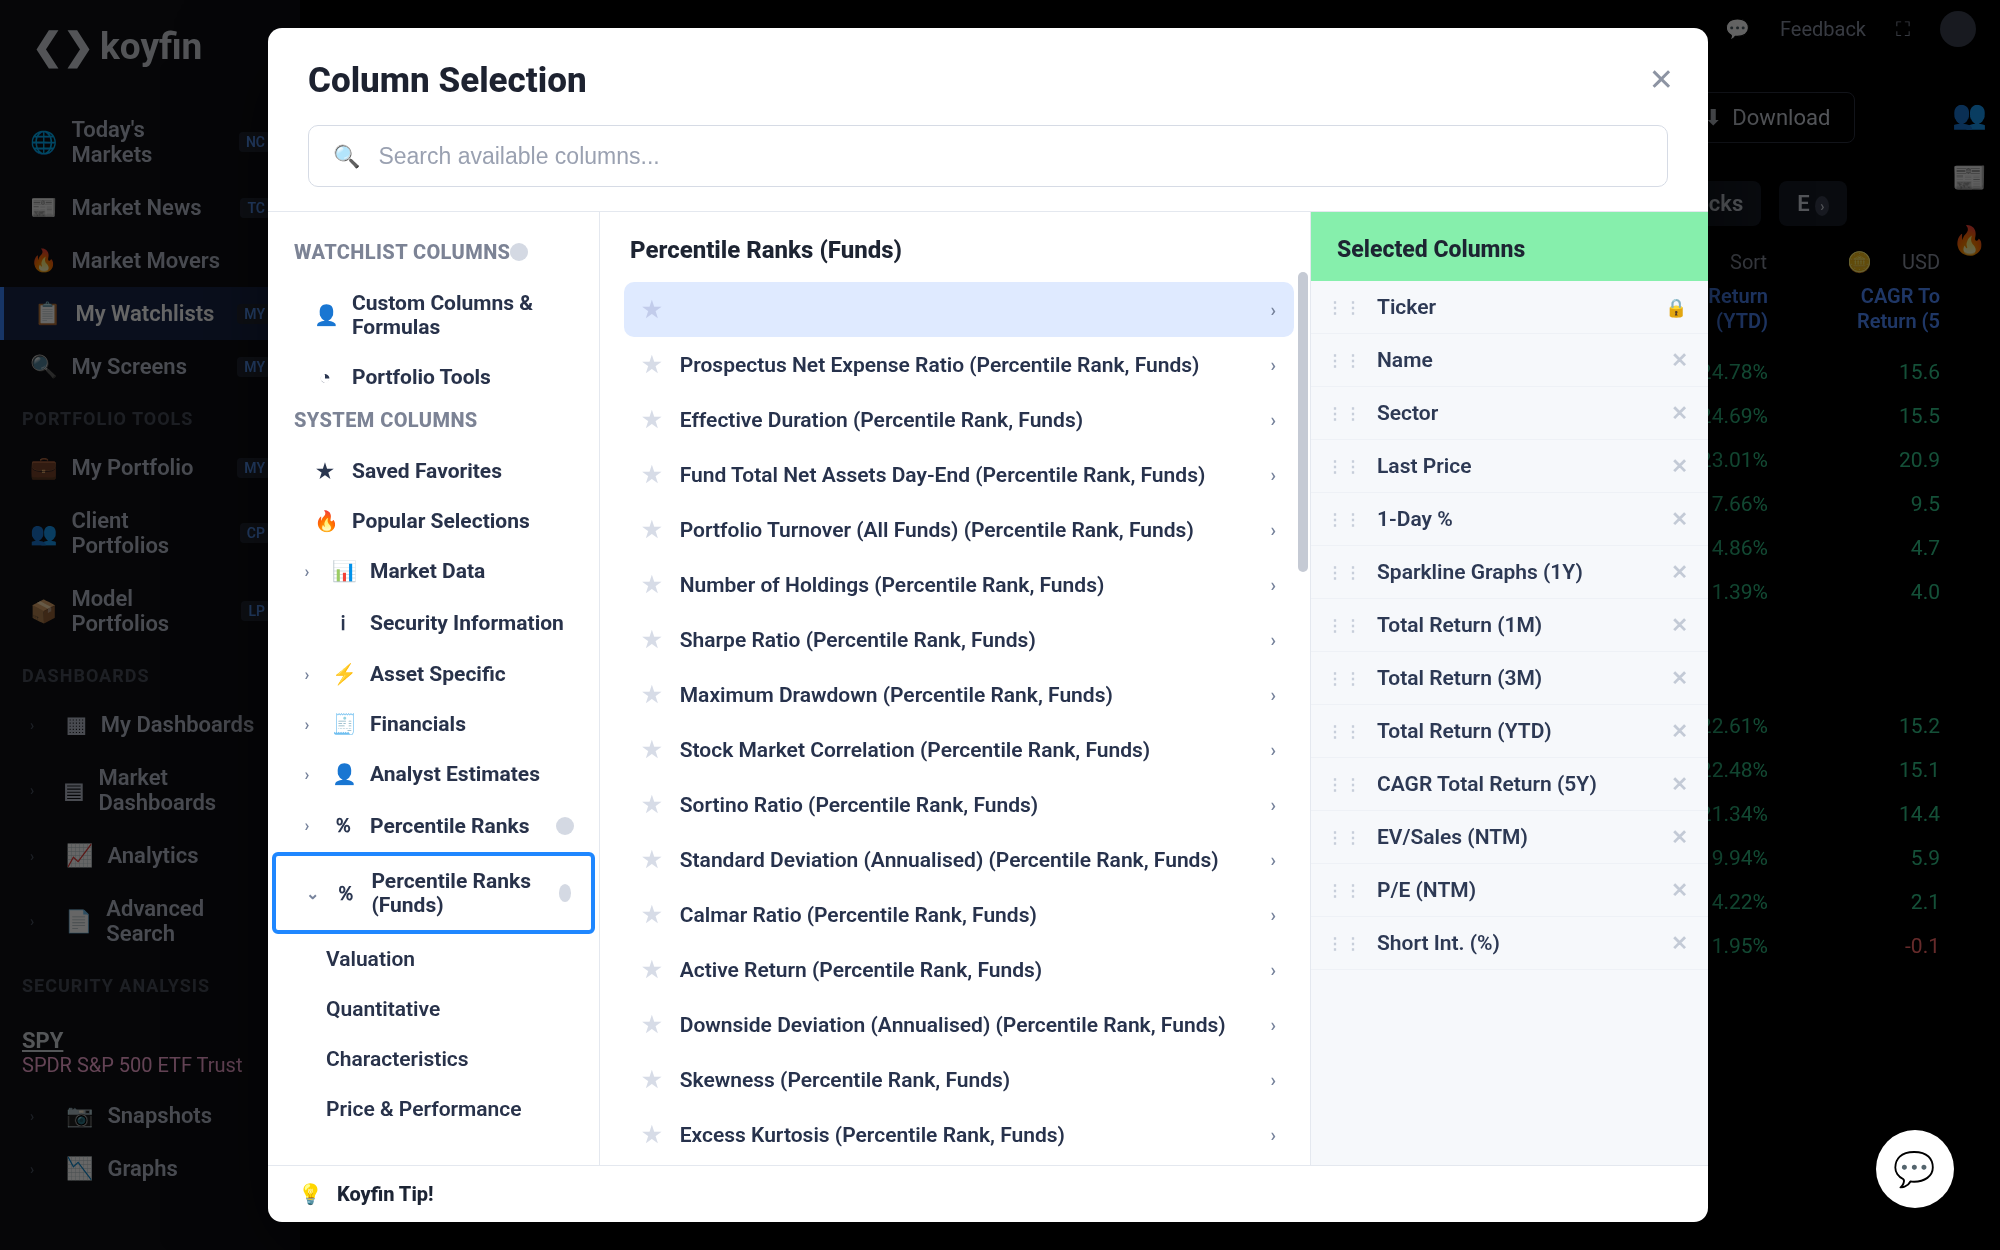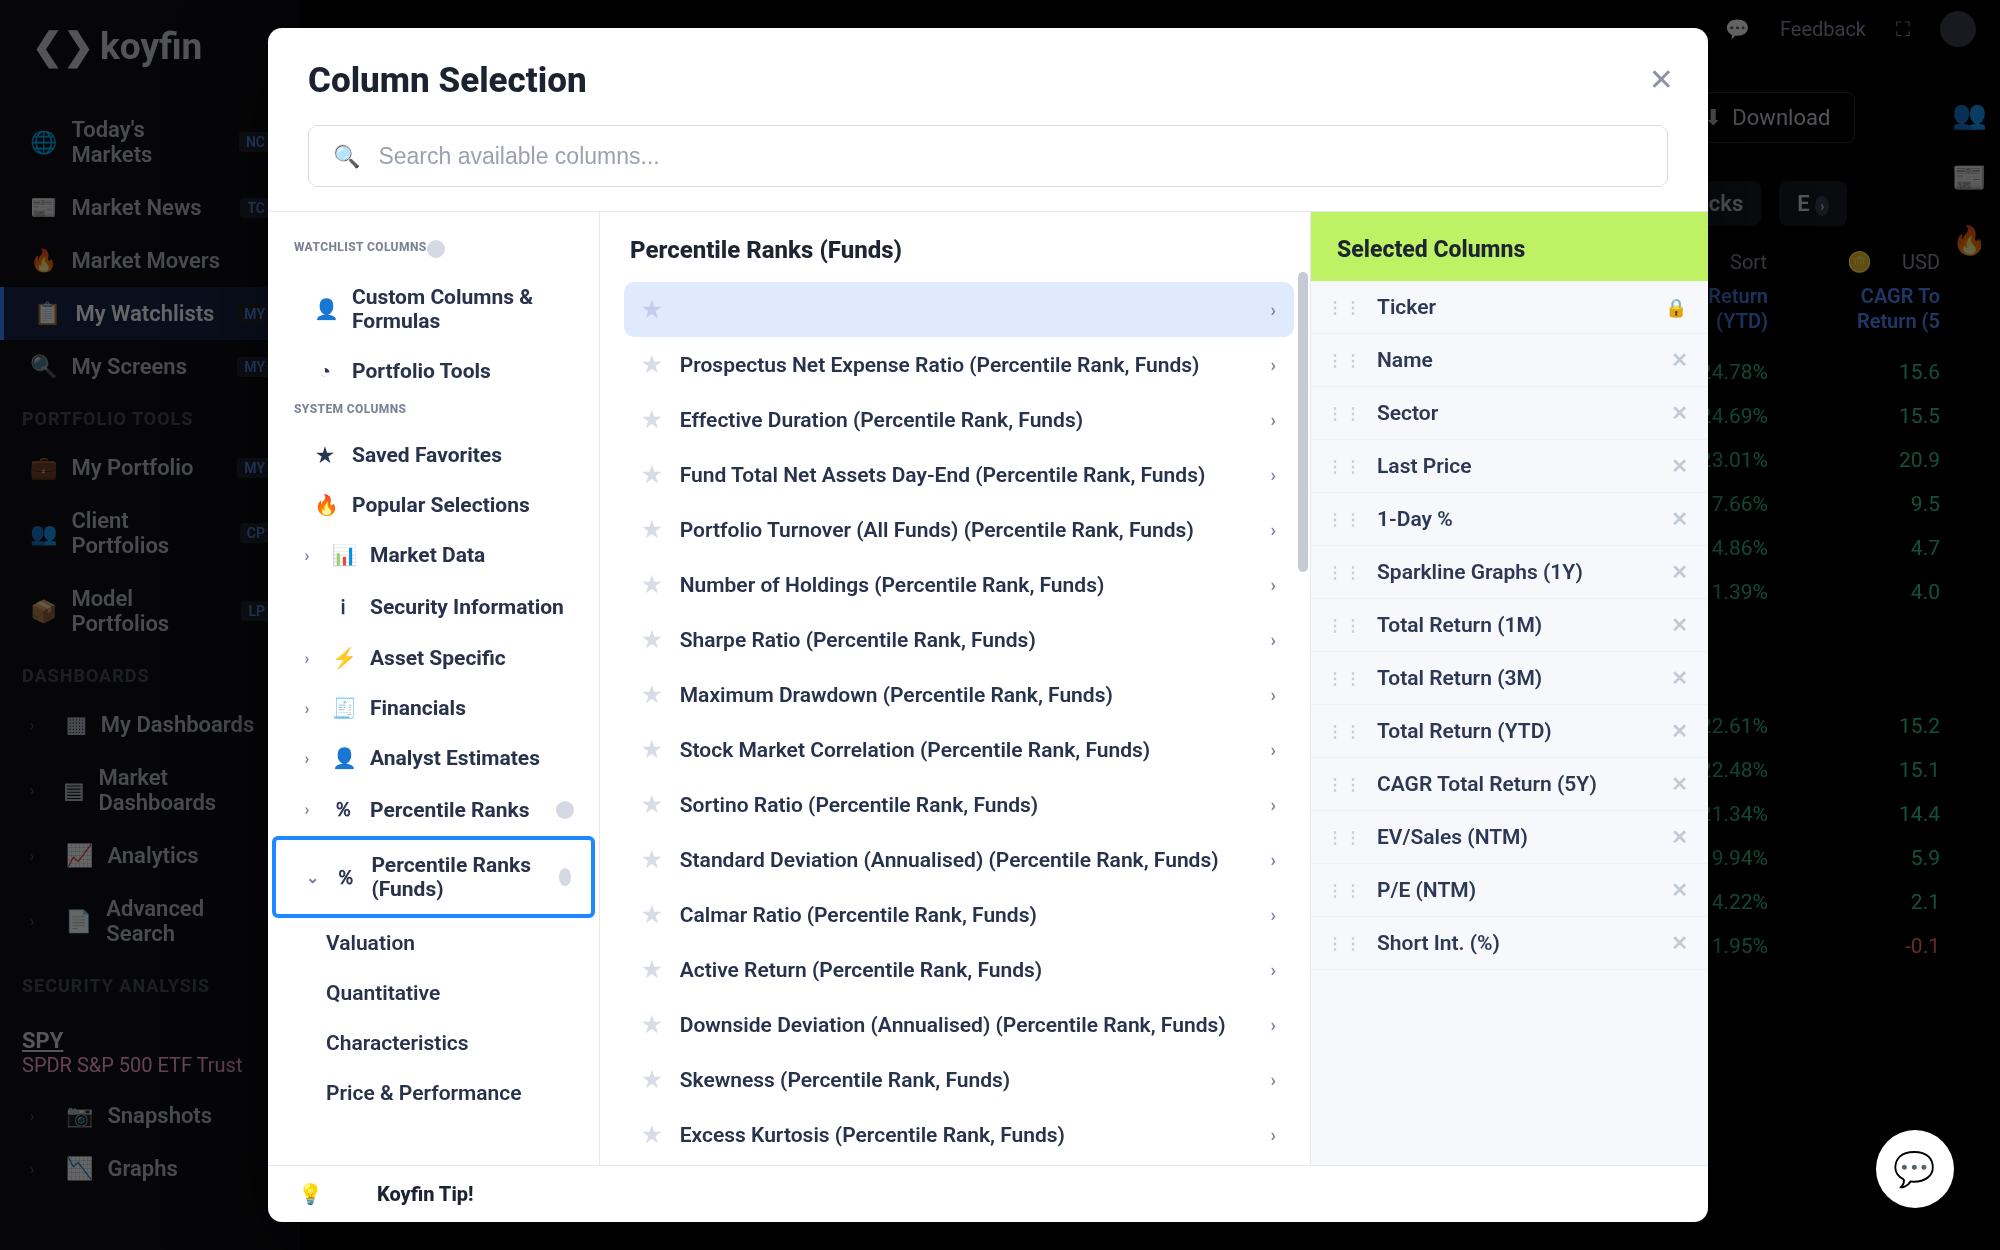--- a/index.html
+++ b/index.html
@@ -47,47 +47,47 @@
     box-shadow:0 30px 90px rgba(0,0,0,0.5);
   }
   .modal-header { padding:32px 40px 24px 40px; display:flex; flex-direction:column; gap:24px; position:relative;}
   .modal-title { font-size:35px; font-weight:800; color:#1d2230; }
   .close-x { position:absolute; right:34px; top:34px; font-size:30px; color:#8d94a3; cursor:pointer;}
   .search-wrap { border:1px solid #d6dbe5; border-radius:10px; height:62px; display:flex; align-items:center; gap:18px; padding:0 24px; }
   .search-wrap input { border:none; outline:none; font-size:23px; flex:1; color:#333; background:transparent;}
   .search-wrap input::placeholder{ color:#9aa1b1; }
   .modal-body { flex:1; display:flex; border-top:1px solid #e4e8ef; min-height:0;}
   .cats-col { width:332px; border-right:1px solid #e4e8ef; overflow-y:auto; padding:22px 0 10px;}
-  .cats-label { font-size:12px; font-weight:800; color:#7c8395; letter-spacing:0.4px; padding:6px 26px 14px; display:flex; gap:0;}
+  .cats-label { font-size:20px; font-weight:800; color:#7c8395; letter-spacing:0.4px; padding:6px 26px 14px; display:flex; align-items:center; gap:0;}
   .info-dot{ width:18px; height:18px; border-radius:50%; background:#d4d9e3; display:inline-block;}
   .cat-item { display:flex; align-items:center; gap:16px; padding:13px 20px 13px 30px; font-size:21px; font-weight:700; color:#28324a; cursor:pointer;}
   .cat-item .chev { width:18px; text-align:center; color:#77839c; font-size:16px;}
   .cat-item .ic { width:22px; text-align:center; color:#2a3650; font-size:20px;}
   .cat-item.sub { padding-left:58px; font-weight:600; }
   .cat-item.highlighted { border:4px solid #1f87ff; border-radius:6px; margin:0 4px;}
   .cat-item.no-chev { padding-left:46px;}
   .mid-col { flex:1; display:flex; flex-direction:column; min-width:0; position:relative;}
   .mid-header { font-size:24px; font-weight:800; padding:24px 30px 18px; color:#1d2432;}
   .mid-list { flex:1; overflow-y:auto; padding:0 16px 0 24px;}
   .col-row { display:flex; align-items:center; gap:18px; padding:15px 18px; border-radius:10px; font-size:21px; color:#27324c; font-weight:600; cursor:pointer; justify-content:space-between;}
   .col-row.selected { background:#dfeaff;}
   .col-row .left{ display:flex; align-items:center; gap:18px;}
   .star { color:#d7dce7; font-size:22px;}
   .col-row.selected .star{ color:#c2cceb;}
   .chev-r { color:#77839c; font-size:18px;}
   .mid-scrollbar{ position:absolute; right:2px; top:60px; width:10px; height:300px; background:#c5cad4; border-radius:6px;}
   .sel-col { width:398px; border-left:1px solid #e4e8ef; background:#f6f8fb; display:flex; flex-direction:column;}
-  .sel-header { font-size:23px; font-weight:800; padding:24px 26px 18px; color:#1d2432; background:#bef264;}
+  .sel-header { font-size:23px; font-weight:800; padding:24px 26px 18px; color:#1d2432; background:#86efac;}
   .sel-list { flex:1; overflow-y:auto;}
   .sel-row { display:flex; align-items:center; padding:14px 20px 14px 16px; font-size:21px; color:#2d3954; font-weight:600; gap:14px; border-bottom:1px solid #eef1f6;}
   .drag{ color:#c7ceda; font-size:16px; letter-spacing:2px;}
   .sel-row .x{ margin-left:auto; color:#c3cad6; font-size:20px; cursor:pointer;}
   .sel-row .lock{ margin-left:auto; color:#c3cad6; font-size:18px;}
   .modal-footer { border-top:1px solid #e4e8ef; padding:16px 30px; display:flex; align-items:center; gap:14px; font-size:20px; color:#3b4555;}
-  .tip-badge{ font-weight:800; color:#1c2434;margin-left:40px;}
+  .tip-badge{ font-weight:800; color:#1c2434;}
   .chat-fab { position:absolute; right:46px; bottom:42px; width:78px; height:78px; border-radius:50%; background:#fff; display:flex; align-items:center; justify-content:center; font-size:34px; color:#1b2332; box-shadow:0 6px 20px rgba(0,0,0,0.35);}
   .ic-inline{ display:inline-block; width:22px;}
 </style>
 </head>
 <body>
 
 <div class="app-bg">
   <div class="sidebar">
     <div class="logo">
       <span>❮❯</span>

